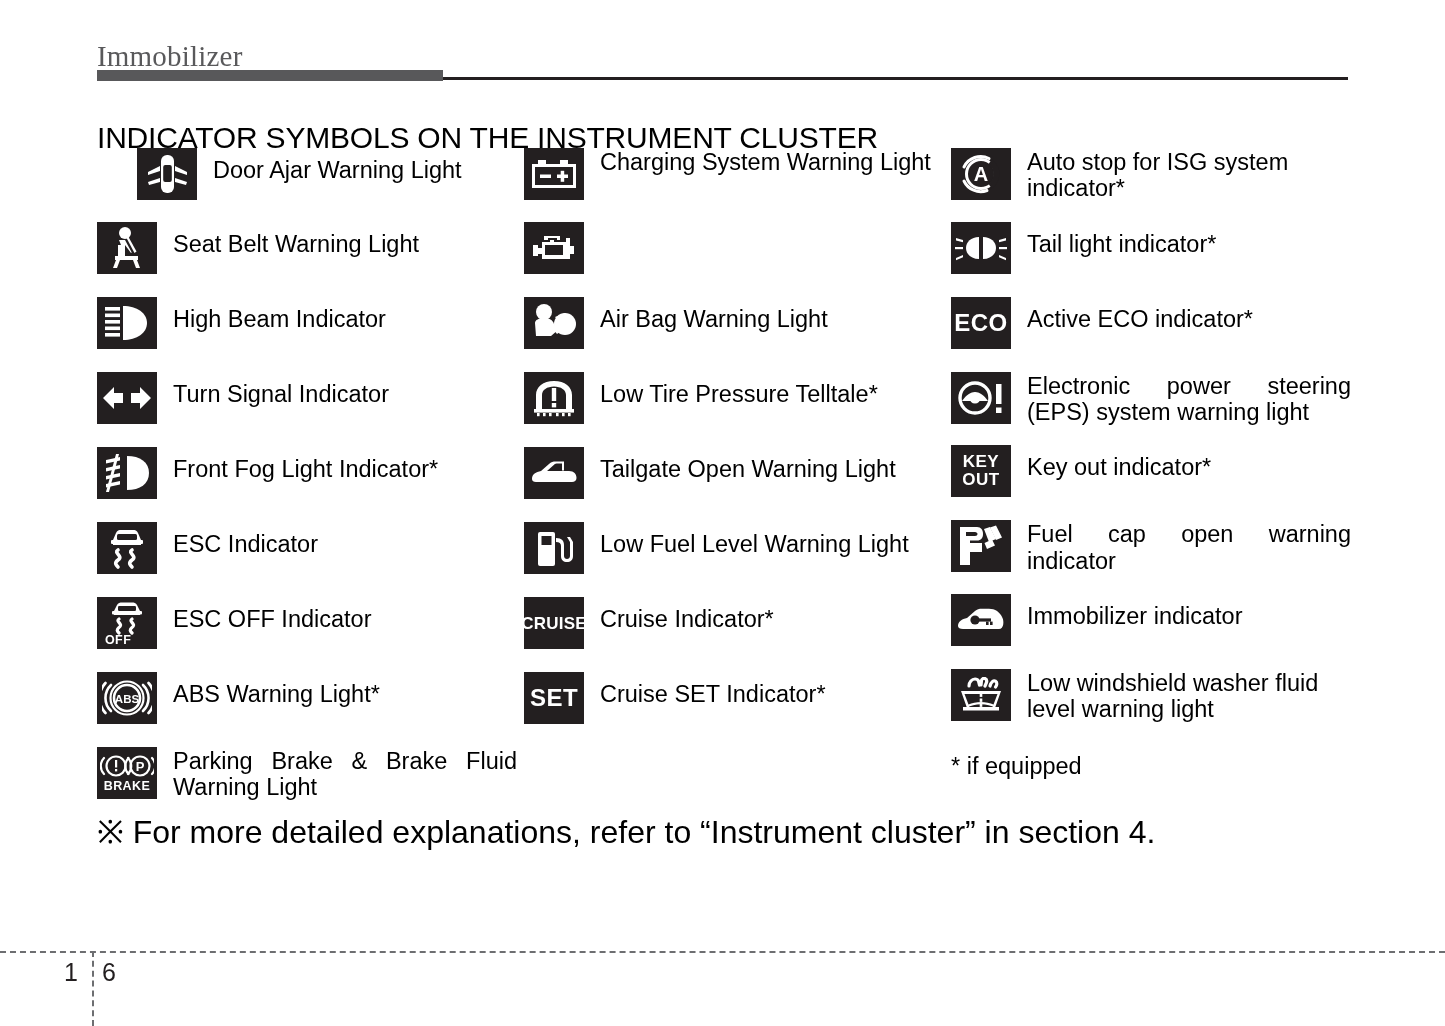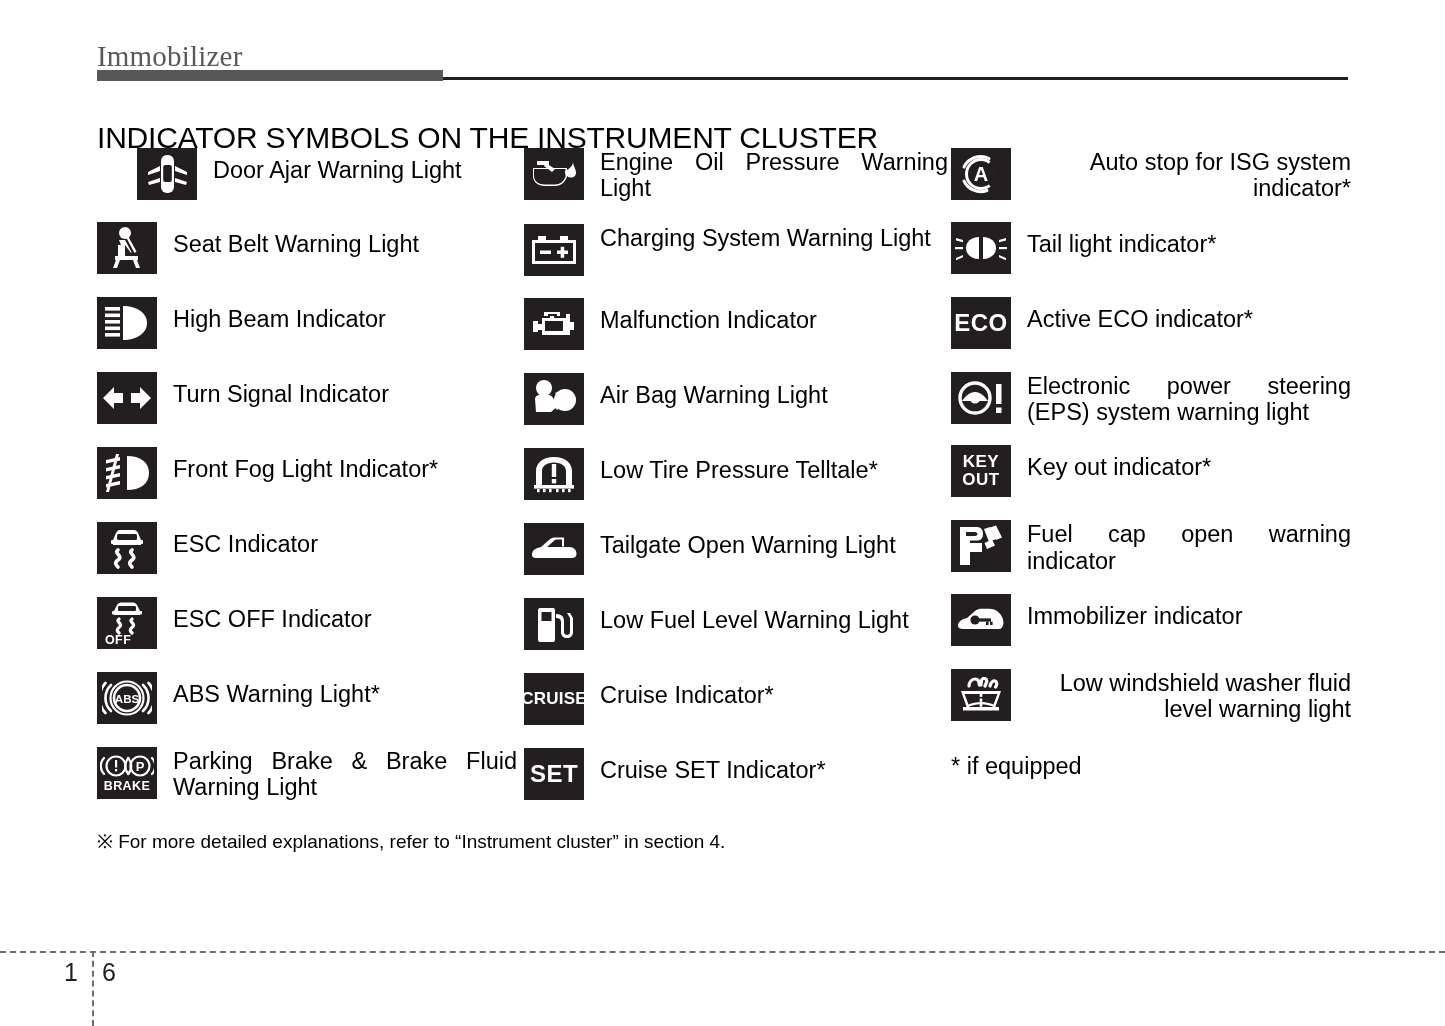--- a/index.html
+++ b/index.html
@@ -99,39 +99,39 @@
     margin-left: 16px;
     font-size: 23.5px;
     line-height: 1.12;
     color: #000;
     padding-top: 9px;
   }
   .entry.two-line .entry-label {
     padding-top: 1px;
     text-align: justify;
   }
-  .entry.two-line.nojust .entry-label { text-align: right; }
+  .entry.two-line.nojust .entry-label { text-align: left; }
 
   
   #col-0 .entry:nth-child(1) { margin-bottom: 22px; padding-left: 40px; }
   #col-1 .entry.two-line     { margin-bottom: 22px; }
   #col-2 .entry.two-line     { margin-bottom: 20px; }
 
   
   #if-equipped {
     position: absolute;
     left: 951px;
     top: 753px;
     font-size: 23.5px;
   }
   #detail-note {
     position: absolute;
     left: 97px;
-    top: 828px;
-    font-size: 19px;
+    top: 809px;
+    font-size: 32px;
   }
 
   
   #footer-dash {
     position: absolute;
     left: 0;
     top: 951px;
     width: 1445px;
     height: 0;
     border-top: 2px dashed #6d6e71;
@@ -293,53 +293,40 @@
     </svg>
           <span style="font-size: 12.5px; font-weight: bold; color: rgb(255, 255, 255); line-height: 1; letter-spacing: 0.4px; margin-top: -1px;">BRAKE</span>
         </div>
       </div>
       <div class="entry-label">Parking Brake &amp; Brake Fluid Warning Light</div>
     </div>
   </div>
 <div class="column" id="col-1">
     <div class="entry two-line">
       <div class="icon-box">
-        <svg width="50" height="32" viewBox="0 0 50 32">
-      <path d="M4 10 L4 18 C4 24 9 28 16 28 L26 28 C32 28 36 24 38 19 L38 10 L24 10 L24 14 L20 10 Z" fill="#ffffff"></path>
-      <path d="M5 11 L5 18 C5 23 9.5 26.5 16 26.5 L26 26.5 C31 26.5 34.5 23.5 36.5 19 L36.5 11 Z" fill="#231f20"></path>
-      <path d="M36 13 C41 11 44 7 44 4 C44 7.5 47 11 47 14.5 C47 17.5 45 19.5 42 19.5 C39 19.5 37 17.5 36 15 Z" fill="#ffffff"></path>
-      <path d="M8 3 L20 3 L20 7 L8 7 Z" fill="#ffffff"></path>
-      <path d="M17 5 L26 11 L23 14 L15 8 Z" fill="#ffffff"></path>
-    </svg>
-      </div>
-      <div class="entry-label">Engine Oil Pressure Warning Light</div>
-    </div>
-    <div class="entry two-line">
-      <div class="icon-box">
         <svg width="48" height="32" viewBox="0 0 48 32">
       <rect x="8" y="2" width="8" height="4" fill="#ffffff"></rect>
       <rect x="30" y="2" width="8" height="4" fill="#ffffff"></rect>
       <rect x="2" y="6" width="44" height="24" fill="#ffffff"></rect>
       <rect x="5" y="9" width="38" height="18" fill="#231f20"></rect>
       <rect x="10" y="16.5" width="11" height="3.5" fill="#ffffff"></rect>
       <rect x="27" y="16.5" width="11" height="3.5" fill="#ffffff"></rect>
       <rect x="30.7" y="12.8" width="3.5" height="11" fill="#ffffff"></rect>
     </svg>
       </div>
       <div class="entry-label">Charging System Warning Light</div>
     </div>
     <div class="entry">
       <div class="icon-box">
         <svg width="48" height="32" viewBox="0 0 48 32">
       <path d="M14 4 L30 4 L30 8 L24 8 L24 10 L36 10 L36 6 L40 6 L40 14 L44 14 L44 22 L40 22 L40 27 L12 27 L12 22 L8 22 L8 24 L3 24 L3 13 L8 13 L8 16 L12 16 L12 10 L20 10 L20 8 L14 8 Z" fill="#ffffff"></path>
       <rect x="15" y="13" width="18" height="10" fill="#231f20"></rect>
       <rect x="18" y="6" width="9" height="2" fill="#231f20"></rect>
     </svg>
       </div>
-      <div class="entry-label">Malfunction Indicator</div>
     </div>
     <div class="entry">
       <div class="icon-box">
         <svg width="46" height="40" viewBox="0 0 46 40">
       <circle cx="13" cy="9" r="8" fill="#ffffff"></circle>
       <path d="M4 20 C4 17 8 15 13 15 C18 15 22 17 23 21 L27 27 L20 33 L5 33 Z" fill="#ffffff"></path>
       <circle cx="34" cy="21" r="11" fill="#ffffff"></circle>
       <path d="M24 14 L34 10 L38 14 L29 20 Z" fill="#ffffff"></path>
       <path d="M22 26 L29 21 L33 26 L26 31 Z" fill="#ffffff"></path>
     </svg>

